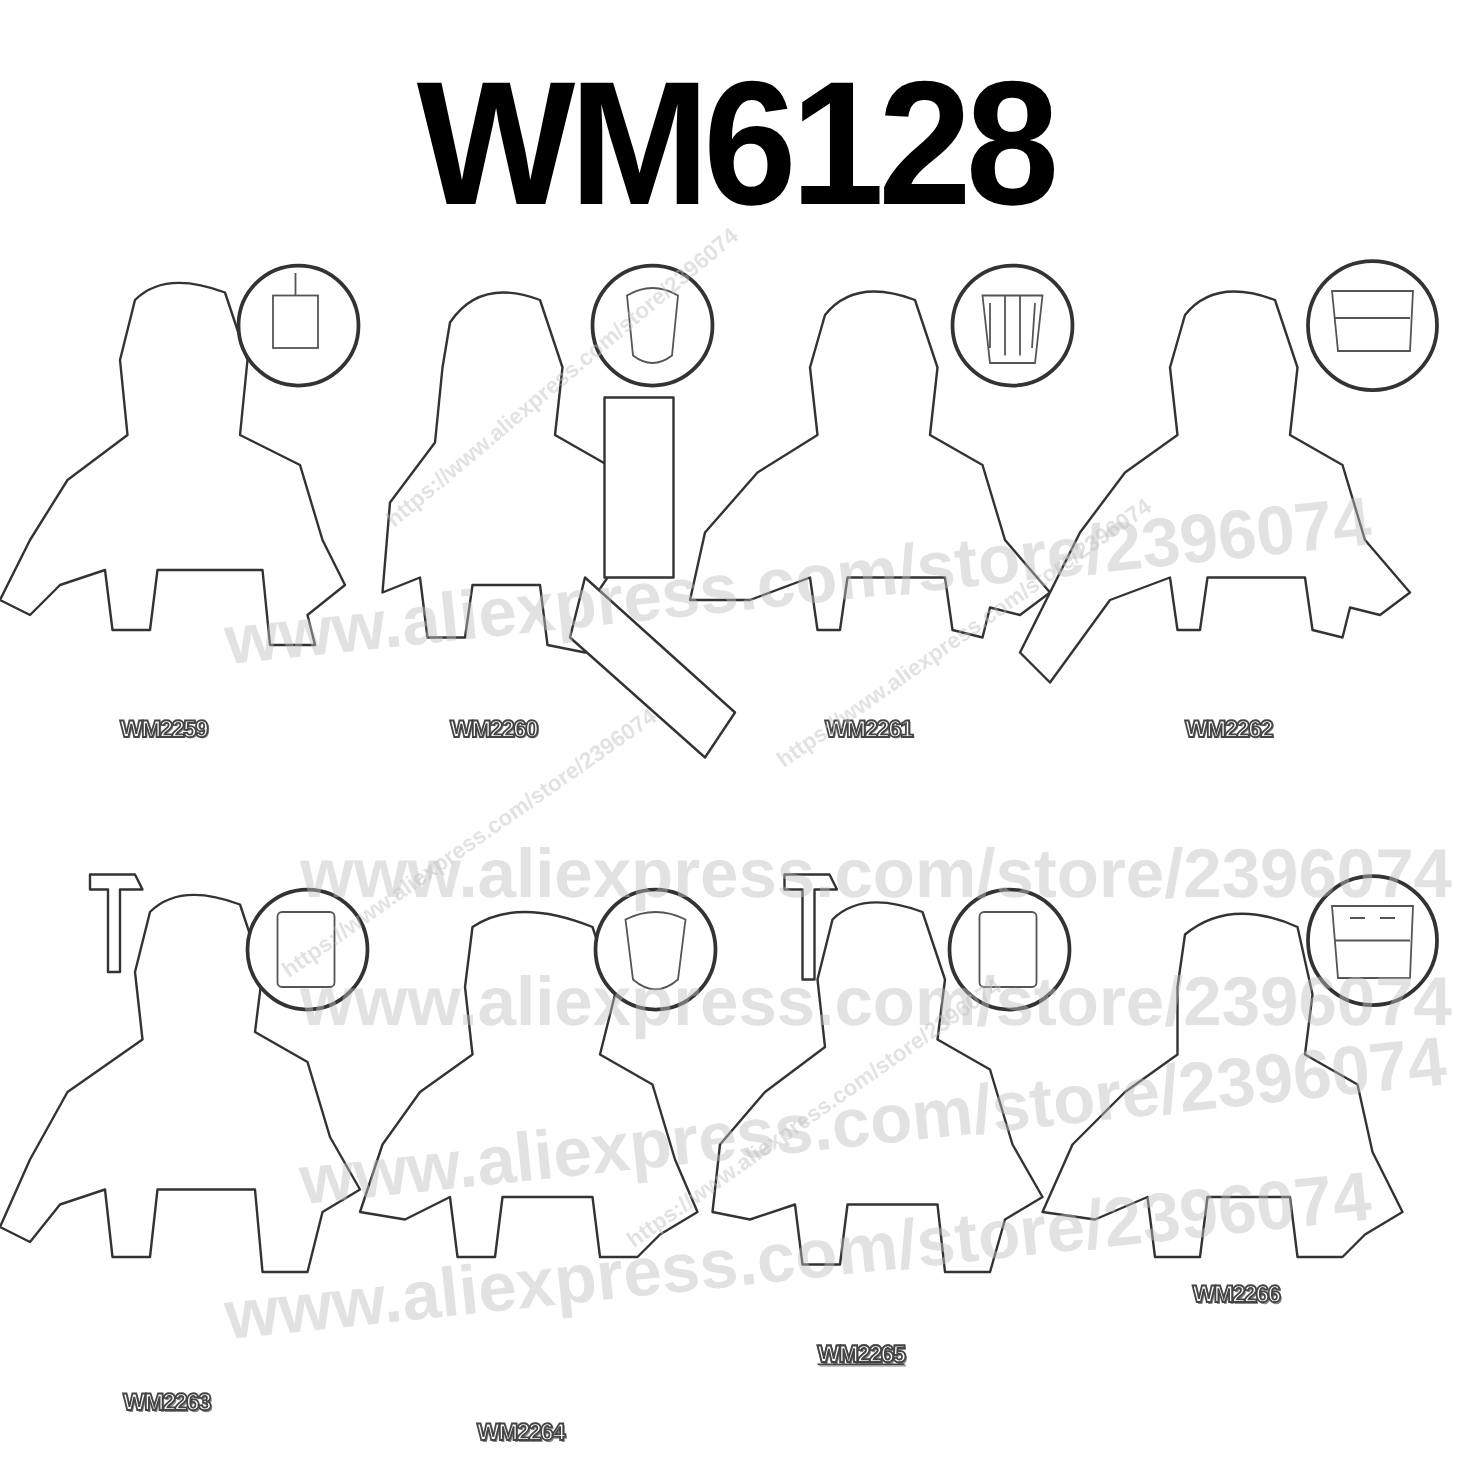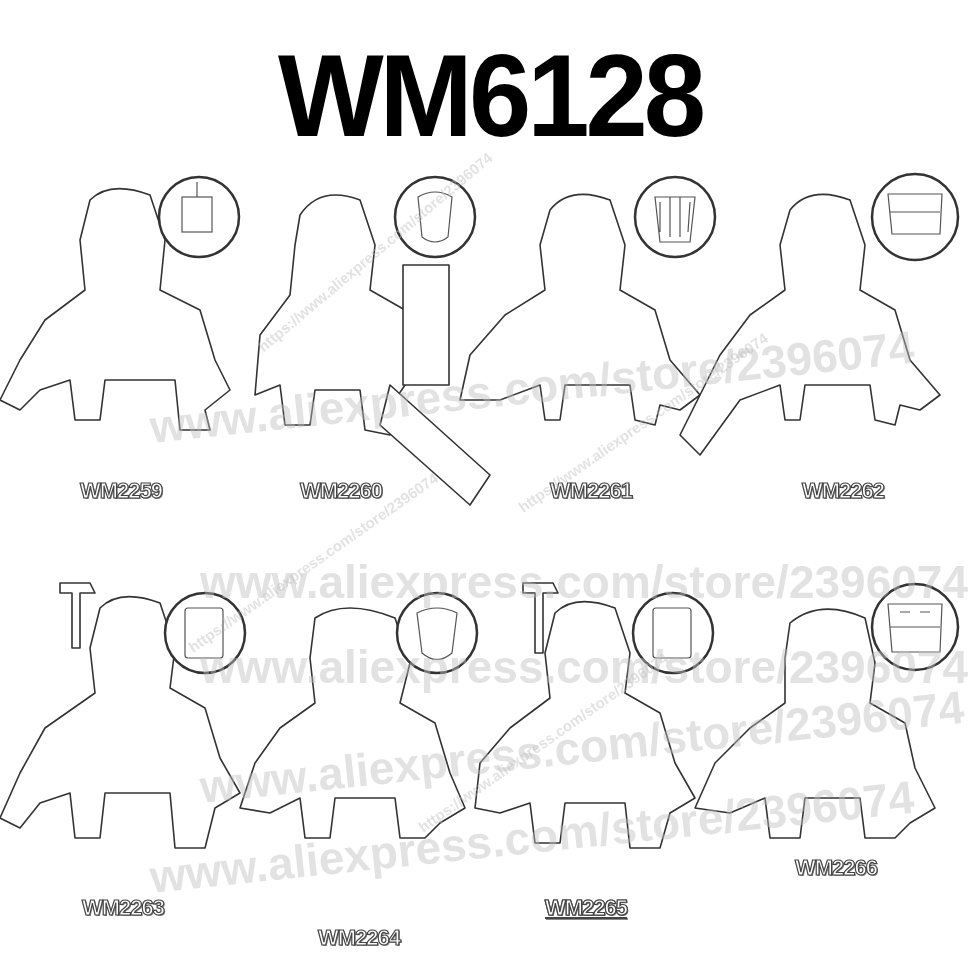--- a/index.html
+++ b/index.html
@@ -6,21 +6,21 @@
     body { width: 980px; height: 980px; position: relative; overflow: hidden; font-family: "DejaVu Sans", sans-serif; }
     .title {
       position: absolute; left: 0; top: 40px; width: 980px; text-align: center;
       font-family: "Liberation Sans", sans-serif; font-weight: 900; font-size: 112px;
       letter-spacing: -4px; color: #000; line-height: 1; transform: scaleY(1.05);
     }
     .figure { position: absolute; }
     .figure svg { overflow: visible; }
     .label {
       position: absolute; font-family: "Liberation Sans", sans-serif; font-weight: bold;
-      font-size: 22px; letter-spacing: -1px; color: #ffffff;
+      font-size: 16px; letter-spacing: -1px; color: #ffffff;
       -webkit-text-stroke: 1.2px #444; text-shadow: 1px 1px 0 #888;
     }
     .watermark {
       position: absolute; font-family: "Liberation Sans", sans-serif; font-weight: bold;
       color: rgba(190,190,190,0.45); white-space: nowrap; pointer-events: none;
     }
     .wm-big { font-size: 46px; letter-spacing: 0px; transform-origin: left center; }
     .wm-small { font-size: 15px; transform-origin: left center; }
     .badge { fill: #fff; stroke: #333; stroke-width: 2.5; }
     .badge-inner { fill: none; stroke: #555; stroke-width: 1.2; }
@@ -77,48 +77,48 @@
   <svg width="270" height="280">
     <path class="outline" d="M110,25 Q130,0 170,15 L185,60 L180,105 L215,125 L230,175 L260,210 L240,225 L220,220 L215,240 L195,235 L190,200 L125,200 L120,235 L105,235 L100,200 L60,215 L20,270 L0,250 L40,170 L70,130 L105,105 L100,60 Z"></path>
   </svg>
 </div>
 <div class="figure" style="left:870px;top:172px;">
   <svg width="95" height="95">
       <circle class="badge" cx="45" cy="45" r="43"></circle>
       <path class="badge-inner" d="M18,22 L72,22 L70,62 L22,62 Z M20,40 L70,40"></path>
     </svg>
 </div>
-<div class="label" style="left:790px;top:478px;margin-left:12px;">WM2262</div>
+<div class="label" style="left:790px;top:478px;">WM2262</div>
 
 <div class="figure" style="left:0;top:578px;">
   <svg width="250" height="280">
     <path class="outline" d="M100,30 Q120,10 160,25 L175,70 L170,110 L205,130 L220,180 L240,215 L215,230 L205,270 L175,270 L170,215 L105,215 L100,260 L75,260 L70,215 L40,225 L20,250 L0,240 L20,195 L45,150 L95,115 L90,70 Z"></path>
     <path class="outline" d="M60,5 L90,5 L95,15 L80,15 L80,70 L72,70 L72,15 L60,15 Z"></path>
   </svg>
 </div>
 <div class="figure" style="left:160px;top:588px;">
   <svg width="90" height="90">
       <circle class="badge" cx="45" cy="45" r="40"></circle>
       <rect class="badge-inner" x="25" y="20" width="38" height="50" rx="3"></rect>
     </svg>
 </div>
-<div class="label" style="left:82px;top:895px;">WM2263</div>
+<div class="label" style="left:82px;top:927px;">WM2263</div>
 
 <div class="figure" style="left:235px;top:598px;">
   <svg width="250" height="260">
     <path class="outline" d="M80,20 Q110,0 160,20 L175,65 L165,105 L200,125 L215,175 L230,210 L205,225 L190,240 L165,240 L160,200 L100,200 L95,240 L70,240 L65,200 L35,215 L5,210 L20,165 L45,130 L80,105 L75,60 Z"></path>
   </svg>
 </div>
 <div class="figure" style="left:392px;top:588px;">
   <svg width="90" height="90">
       <circle class="badge" cx="45" cy="45" r="40"></circle>
       <path class="badge-inner" d="M25,25 Q45,15 65,25 L60,65 Q45,78 30,65 Z"></path>
     </svg>
 </div>
-<div class="label" style="left:318px;top:925px;">WM2264</div>
+<div class="label" style="left:318px;top:947px;">WM2264</div>
 
 <div class="figure" style="left:465px;top:578px;">
   <svg width="250" height="280">
     <path class="outline" d="M90,35 Q110,15 150,30 L165,75 L160,115 L195,135 L210,185 L230,220 L205,235 L195,270 L165,270 L160,225 L100,225 L95,265 L70,265 L65,225 L35,235 L10,230 L15,185 L45,150 L85,120 L80,75 Z"></path>
     <path class="outline" d="M58,5 L88,5 L93,15 L78,15 L78,75 L70,75 L70,15 L58,15 Z"></path>
   </svg>
 </div>
 <div class="figure" style="left:628px;top:588px;">
   <svg width="90" height="90">
       <circle class="badge" cx="45" cy="45" r="40"></circle>

